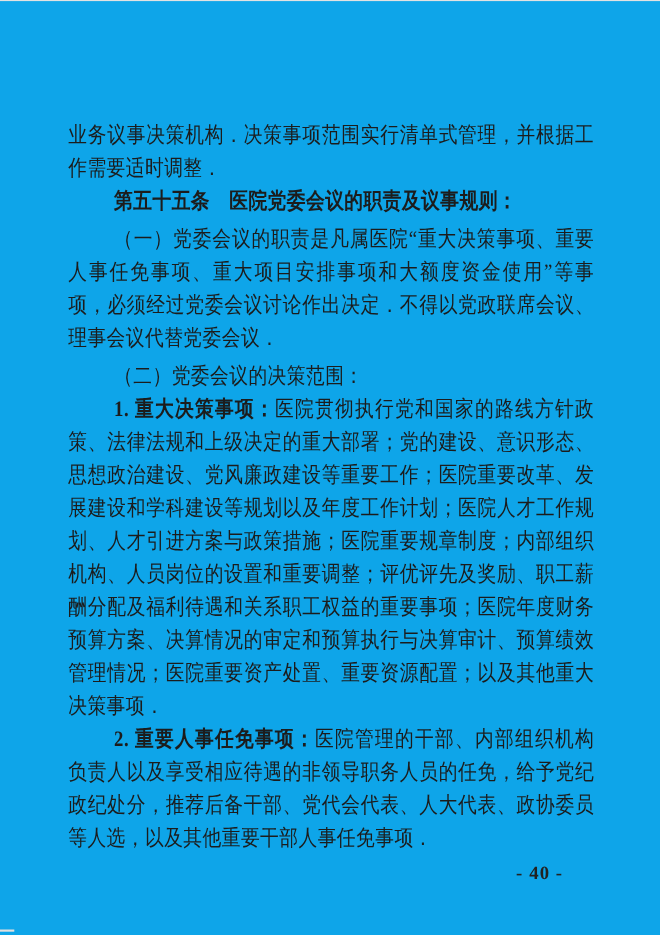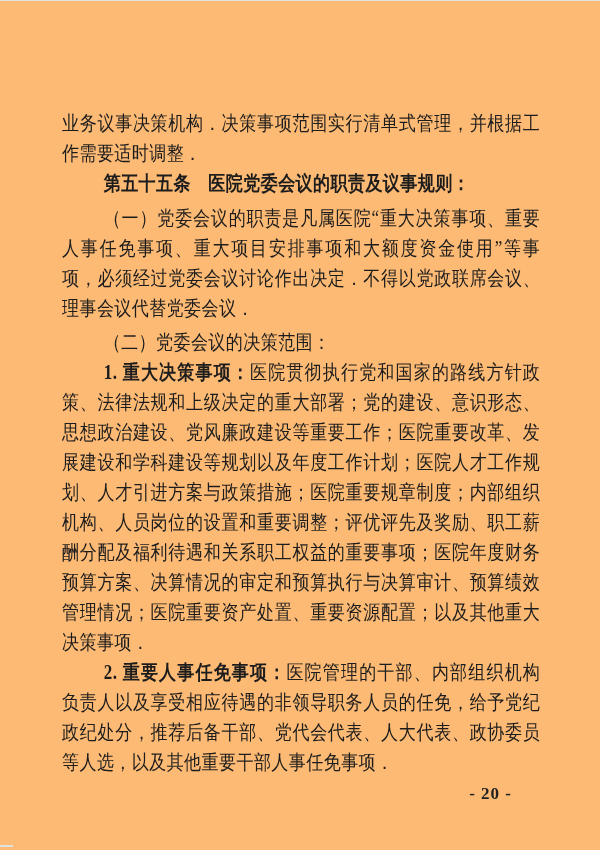--- a/index.html
+++ b/index.html
@@ -10,21 +10,21 @@
     width: 600px;
     height: 850px;
     background: #ffffff;
     position: relative;
     overflow: hidden;
     font-family: "Liberation Serif", "DejaVu Serif", serif;
   }
   .page {
     position: absolute;
     inset: 0;
-    background: #fdba74;
+    background: #0ea5e9;
   }
   
   .scan-edge-top {
     position: absolute;
     top: 0; left: 0; right: 0;
     height: 1px;
     background: #e2e2e2;
   }
   .scan-mark-bottom-left {
     position: absolute;
@@ -91,17 +91,17 @@
     <p>（一）党委会议的职责是凡属医院“重大决策事项、重要人事任免事项、重大项目安排事项和大额度资金使用”等事项，必须经过党委会议讨论作出决定．不得以党政联席会议、理事会议代替党委会议．</p>
 
     <p class="extra-space">（二）党委会议的决策范围：</p>
 
     <p><span class="lead">1. 重大决策事项：</span><span>医院贯彻执行党和国家的路线方针政策、法律法规和上级决定的重大部署；党的建设、意识形态、思想政治建设、党风廉政建设等重要工作；医院重要改革、发展建设和学科建设等规划以及年度工作计划；医院人才工作规划、人才引进方案与政策措施；医院重要规章制度；内部组织机构、人员岗位的设置和重要调整；评优评先及奖励、职工薪酬分配及福利待遇和关系职工权益的重要事项；医院年度财务预算方案、决算情况的审定和预算执行与决算审计、预算绩效管理情况；医院重要资产处置、重要资源配置；以及其他重大决策事项．</span></p>
 
     <p><span class="lead">2. 重要人事任免事项：</span><span>医院管理的干部、内部组织机构负责人以及享受相应待遇的非领导职务人员的任免，给予党纪政纪处分，推荐后备干部、党代会代表、人大代表、政协委员等人选，以及其他重要干部人事任免事项．</span></p>
 
   </div>
 
-  <div class="page-number">- 20 -</div>
+  <div class="page-number">- 40 -</div>
 
   <div class="scan-mark-bottom-left"></div>
 
 </div>
 
 </body></html>

